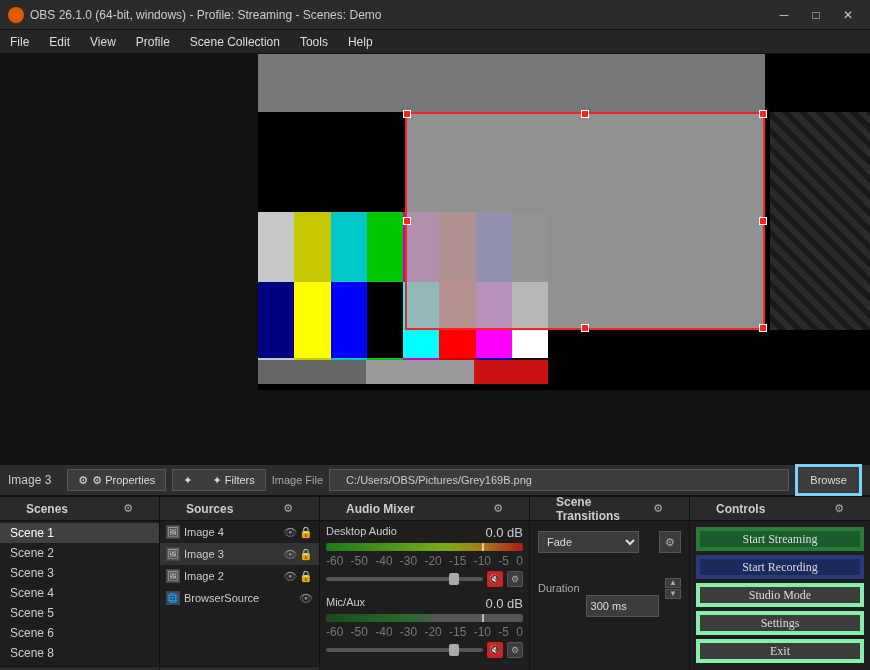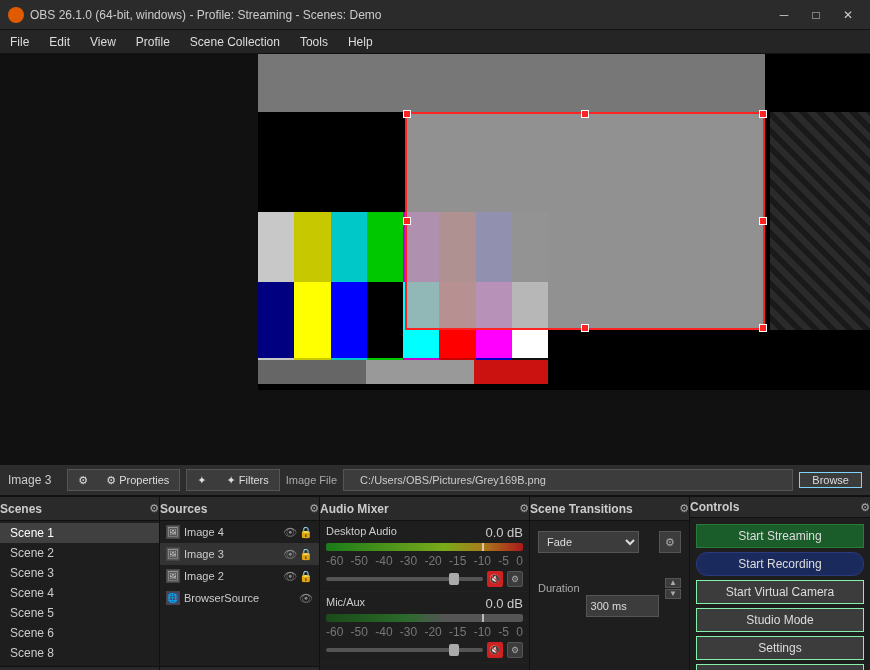--- a/index.html
+++ b/index.html
@@ -198,24 +198,24 @@
     #file-path {
       flex: 1;
       height: 22px;
       background: #3c3c3c;
       border: 1px solid #555;
       color: #ccc;
       padding: 0 6px;
       font-size: 11px;
     }
     #browse-btn {
-      height: 16px;
+      height: 32px;
       padding: 0 12px;
       background: #3c3c3c;
-      border: 1px solid #7dd3fc;
+      border: 3px solid #7dd3fc;
       color: #ddd;
       font-size: 11px;
       cursor: pointer;
     }
 
     
     #bottom {
       height: 198px;
       display: flex;
       border-top: 1px solid #111;
@@ -226,21 +226,21 @@
       display: flex;
       flex-direction: column;
       border-right: 1px solid #111;
     }
     .panel-header {
       height: 24px;
       background: #2a2a2a;
       display: flex;
       align-items: center;
       justify-content: space-between;
-      padding: 0 0;
+      padding: 0 26px;
       border-bottom: 1px solid #111;
     }
     .panel-title {
       font-size: 12px;
       font-weight: 600;
       color: #ccc;
     }
     .panel-icon {
       font-size: 11px;
       color: #aaa;
@@ -474,28 +474,29 @@
     .controls-content {
       flex: 1;
       padding: 6px;
       display: flex;
       flex-direction: column;
       gap: 4px;
     }
     .ctrl-btn {
       height: 24px;
       background: #3c3c3c;
-      border: 1px solid #86efac;
+      border: 4px solid #86efac;
       color: #ddd;
       font-size: 12px;
       cursor: pointer;
       width: 100%;
+      font-family: Liberation Serif, serif;
     }
     .ctrl-btn.start-streaming { background: #1a5c2a; border-color: #2a7a3a; }
-    .ctrl-btn.start-recording { background: #1a2a5c; border-color: #2a3a7a; border-radius: 11px; }
+    .ctrl-btn.start-recording { background: #1a2a5c; border-color: #2a3a7a; }
 
     
     .left-black {
       position: absolute;
       left: 0; top: 0; width: 258px; height: 410px;
       background: #111;
     }
     .top-center-grey {
       position: absolute;
       left: 258px; top: 0; width: 507px; height: 58px;
@@ -573,21 +574,21 @@
     <div class="handle mr"></div>
     <div class="handle bm"></div>
     <div class="handle br"></div>
   </div>
 </div>
 
 <div id="toolbar">
   <span id="toolbar-source-label">Image 3</span>
   <button class="toolbar-btn">
     <span>⚙</span>
-    <span style="margin-left:14px;">⚙ Properties</span>
+    <span style="margin-left:0;">⚙ Properties</span>
   </button>
   <button class="toolbar-btn">
     <span>✦</span>
     <span style="margin-left:16px;">✦ Filters</span>
   </button>
   <span style="font-size:11px;color:#aaa;">Image File</span>
   <input class="file-path" id="file-path" type="text" style="flex: 1 1 0%; height: 22px; background: rgb(60, 60, 60); border: 1px solid rgb(85, 85, 85); color: rgb(204, 204, 204); padding: 0px 16px; font-size: 11px; outline: none;" value="C:/Users/OBS/Pictures/Grey169B.png">
   <button id="browse-btn">Browse</button>
 </div>
 
@@ -754,20 +755,19 @@
   </div>
 
   <div class="panel" id="controls-panel">
     <div class="panel-header">
       <span class="panel-title">Controls</span>
       <span class="panel-icon">⚙</span>
     </div>
     <div class="controls-content">
       <button class="ctrl-btn start-streaming">Start Streaming</button>
       <button class="ctrl-btn start-recording">Start Recording</button>
-      <button class="ctrl-btn">Start Virtual Camera</button>
       <button class="ctrl-btn">Studio Mode</button>
       <button class="ctrl-btn">Settings</button>
       <button class="ctrl-btn">Exit</button>
     </div>
   </div>
 
 </div>
 
 </body></html>

